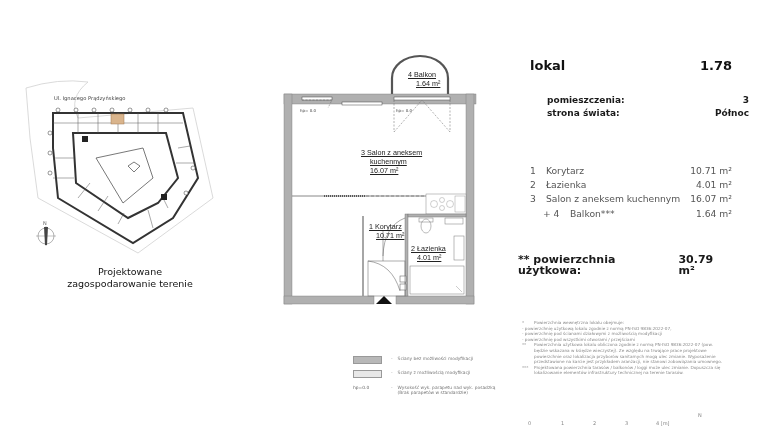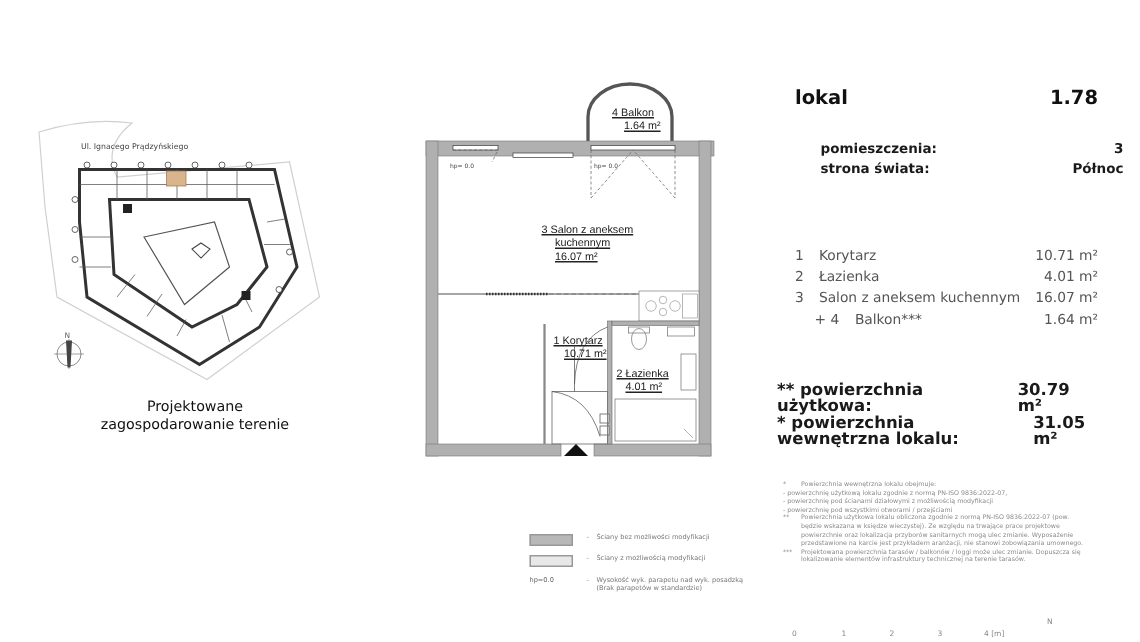--- a/index.html
+++ b/index.html
@@ -248,24 +248,20 @@
       <span><span class="num">+ 4</span> <span>Balkon***</span></span>
       <span>1.64 m²</span>
     </div>
   </div>
 
   <div class="totals">
     <div class="tot-row">
       <span>** powierzchnia użytkowa:</span>
         <span>30.79 m²</span>
     </div>
-    <div class="tot-row">
-      <span>* powierzchnia wewnętrzna lokalu:</span>
-        <span>31.05 m²</span>
-    </div>
   </div>
 </div>
 
 <div class="notes">
   <div class="note">
       <span class="mark">*</span>
       <span>Powierzchnia wewnętrzna lokalu obejmuje:</span>
     </div>
   <div class="note sub">
       <span>- powierzchnię użytkową lokalu zgodnie z normą PN-ISO 9836:2022-07,</span>

